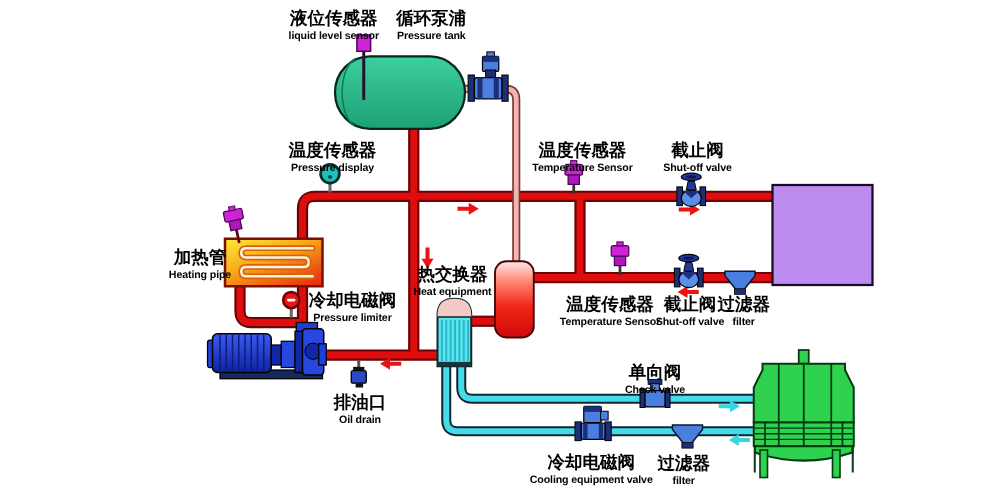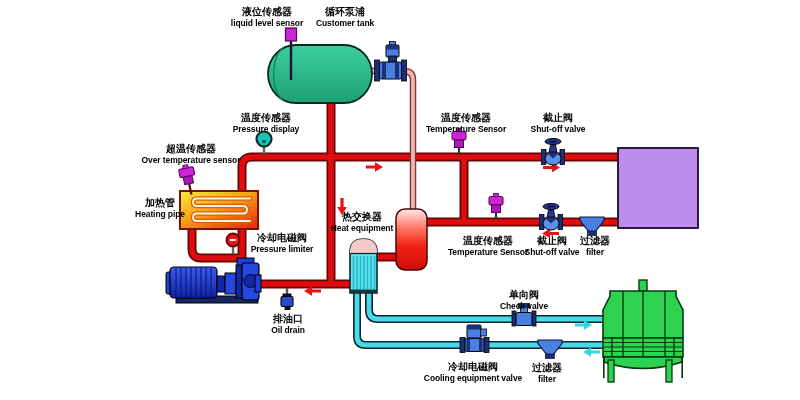--- a/index.html
+++ b/index.html
@@ -16,21 +16,21 @@
   .arr-hot{fill:#ee1111;}
   .arr-cool{fill:#35d6e4;}
   .c-equip{fill:var(--equipment-purple,#bd8cef);}
   .c-tower{fill:var(--tower-green,#2ed24f);}
   .c-sensor{fill:var(--sensor-magenta,#d023d8);}
   .c-valve{fill:var(--valve-blue,#4a7fe0);}
   .c-valve-dark{fill:var(--valve-dark-blue,#1c2f77);}
   
   .lbl{position:absolute;transform:translateX(-50%);text-align:center;color:#000;
        font-weight:bold;white-space:nowrap;line-height:1.18;}
-  .lbl .zh{display:block;font-size:10px;}
+  .lbl .zh{display:block;font-size:14px;}
   .lbl .en{display:block;font-size:8.5px;letter-spacing:-0.1px;}
 </style>
 </head>
 <body>
 
 <div id="stage">
 
 <svg id="piping" width="800" height="400" viewBox="0 0 800 400">
   <defs>
     <linearGradient id="tankGrad" x1="0" y1="0" x2="0" y2="1">
@@ -229,38 +229,34 @@
     <rect x="479" y="338.5" width="3.5" height="13" class="c-valve-dark"></rect>
   </g>
 </svg>
 
 <div class="lbl" style="left:267px;top:6px">
   <span class="zh">液位传感器</span>
   <span class="en">liquid level sensor</span>
 </div>
 <div class="lbl" style="left:345px;top:6px">
   <span class="zh">循环泵浦</span>
-  <span class="en">Customer tank</span>
+  <span class="en">Pressure tank</span>
 </div>
 <div class="lbl" style="left:266px;top:112px">
   <span class="zh">温度传感器</span>
   <span class="en">Pressure display</span>
 </div>
 <div class="lbl" style="left:466px;top:112px">
   <span class="zh">温度传感器</span>
   <span class="en">Temperature Sensor</span>
 </div>
 <div class="lbl" style="left:558px;top:112px">
   <span class="zh">截止阀</span>
   <span class="en">Shut-off valve</span>
 </div>
-<div class="lbl" style="left:191px;top:143px">
-  <span class="zh">超温传感器</span>
-  <span class="en">Over temperature sensor</span>
-</div>
 <div class="lbl" style="left:160px;top:197px">
   <span class="zh">加热管</span>
   <span class="en">Heating pipe</span>
 </div>
 <div class="lbl" style="left:362px;top:211px">
   <span class="zh">热交换器</span>
   <span class="en">Heat equipment</span>
 </div>
 <div class="lbl" style="left:282px;top:232px">
   <span class="zh">冷却电磁阀</span>

